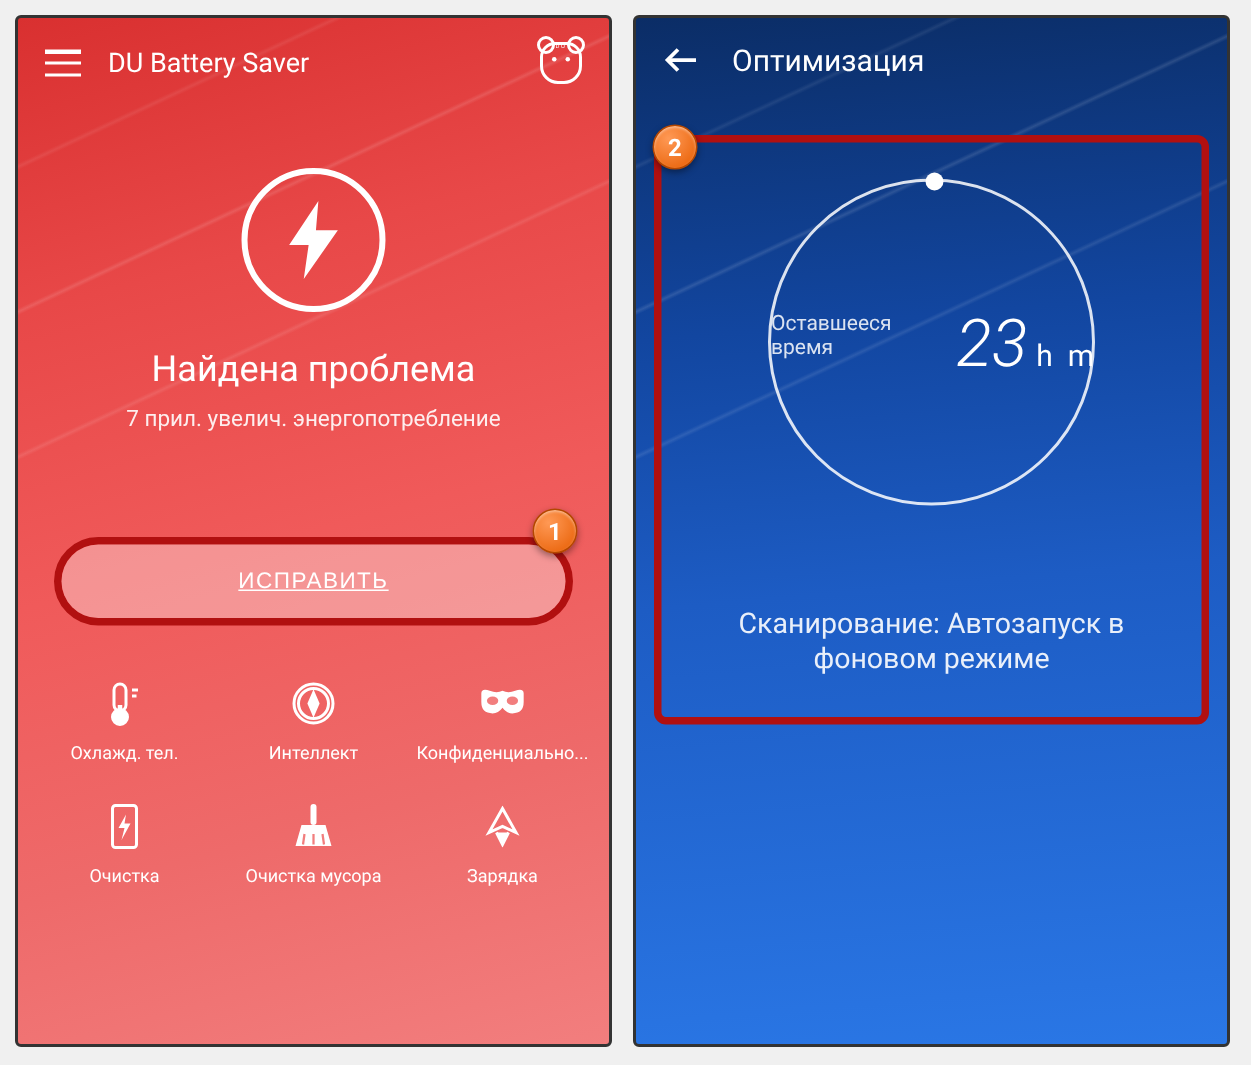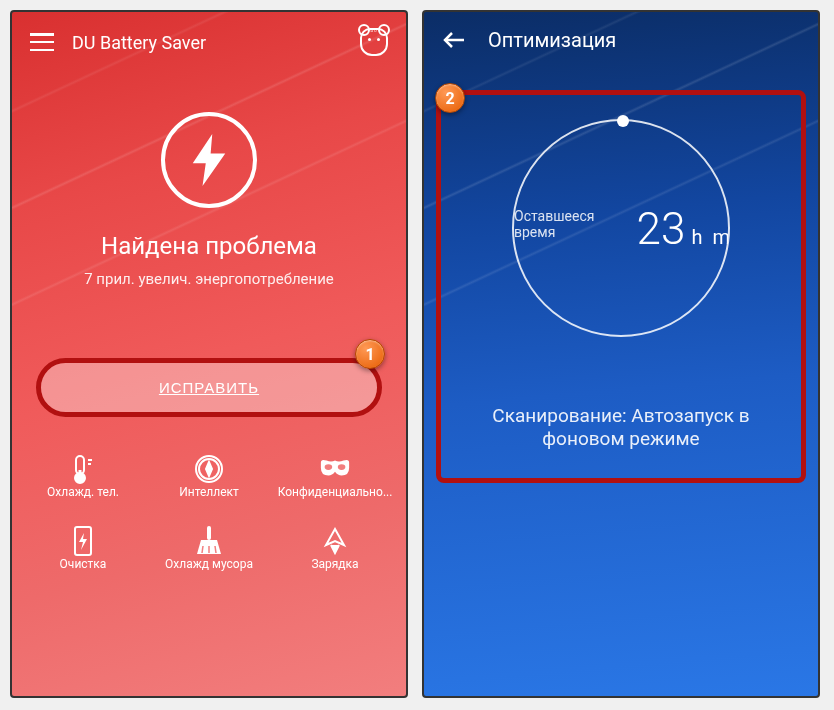--- a/index.html
+++ b/index.html
@@ -175,20 +175,21 @@
   display: grid;
   grid-template-columns: 1fr 1fr 1fr;
   padding: 36px 8px 0;
   row-gap: 26px;
 }
 
 .feature-item {
   display: flex;
   flex-direction: column;
   align-items: center;
+  gap: 10px;
   color: #fff;
 }
 .feature-icon {
   width: 32px;
   height: 32px;
   display: flex;
   align-items: center;
   justify-content: center;
 }
 .feature-label {
@@ -279,20 +280,21 @@
 .time-display {
   color: #fff;
   display: flex;
   align-items: baseline;
   height: 50px;
   overflow: hidden;
 }
 .hours {
   font-size: 44px;
   font-weight: 300;
+  font-style: italic;
 }
 .h-unit {
   font-size: 20px;
   margin: 0 6px;
 }
 .minutes {
   font-size: 44px;
   font-weight: 300;
 }
 .m-unit {
@@ -405,21 +407,21 @@
       <div class="feature-item">
         <div class="feature-icon">
           <svg width="28" height="30" viewBox="0 0 28 30" fill="#fff">
             <rect x="12" y="0" width="4" height="14" rx="2"></rect>
             <path d="M6 14 L22 14 L26 28 L2 28 Z"></path>
             <line x1="8" y1="20" x2="7" y2="27" stroke="#f27e7e" stroke-width="1.5"></line>
             <line x1="14" y1="20" x2="14" y2="27" stroke="#f27e7e" stroke-width="1.5"></line>
             <line x1="20" y1="20" x2="21" y2="27" stroke="#f27e7e" stroke-width="1.5"></line>
           </svg>
         </div>
-        <div class="feature-label">Охлажд мусора</div>
+        <div class="feature-label">Очистка мусора</div>
       </div>
 
       <div class="feature-item">
         <div class="feature-icon">
           <svg width="30" height="28" viewBox="0 0 30 28" fill="none" stroke="#fff" stroke-width="2">
             <path d="M15 2 L24 18 L15 14 L6 18 Z" fill="none"></path>
             <path d="M11 18 L15 26 L19 18" fill="#fff"></path>
           </svg>
         </div>
         <div class="feature-label">Зарядка</div>

